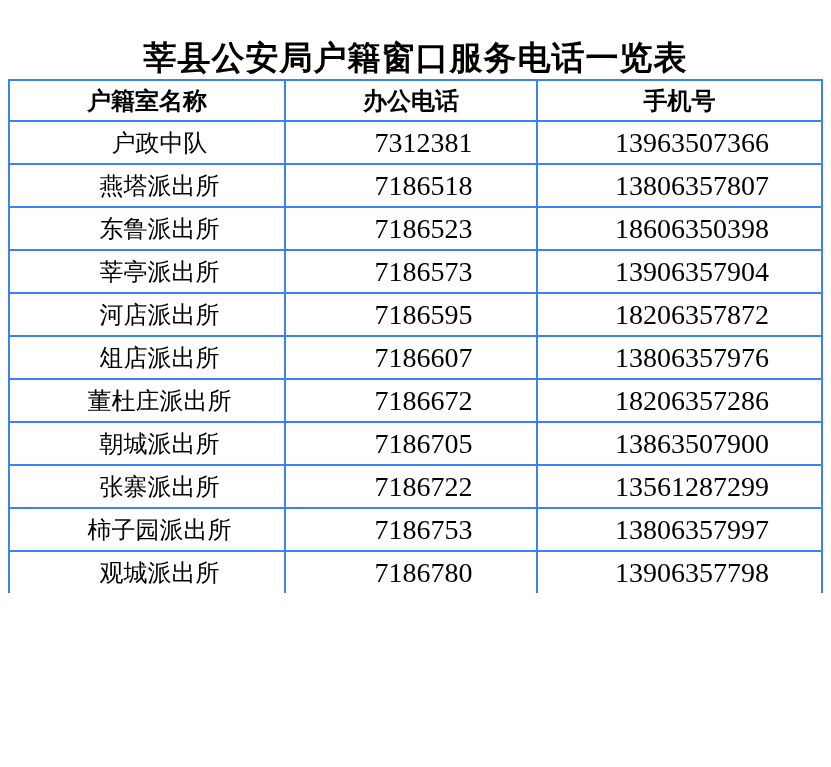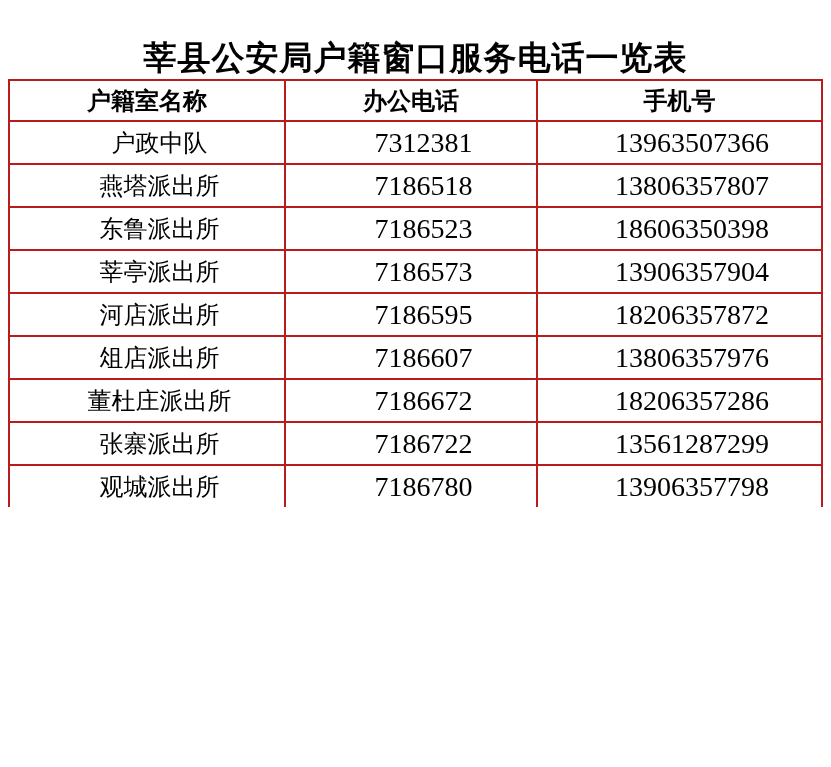--- a/index.html
+++ b/index.html
@@ -35,21 +35,21 @@
     left: 8px;
     width: 813px;
     border-collapse: collapse;
     table-layout: fixed;
     background: #ffffff;
   }
   table.phone-table col.c-name   { width: 276px; }
   table.phone-table col.c-office { width: 252px; }
   table.phone-table col.c-mobile { width: 285px; }
   table.phone-table td {
-    border: 2px solid #b91c1c;
+    border: 2px solid #3b82f6;
     text-align: center;
     vertical-align: middle;
     padding: 0;
     overflow: hidden;
     white-space: nowrap;
   }
   tr.header-row td {
     height: 39px;
     font-weight: bold;
     font-size: 24px;
@@ -126,28 +126,38 @@
       <td class="cell-num">13806357976</td>
     </tr>
 
     <tr class="data-row">
       <td class="cell-name">董杜庄派出所</td>
       <td class="cell-num">7186672</td>
       <td class="cell-num">18206357286</td>
     </tr>
 
 
+    <tr class="data-row">
+      <td class="cell-name">朝城派出所</td>
+      <td class="cell-num">7186705</td>
+      <td class="cell-num">13863507900</td>
+    </tr>
 
 
     <tr class="data-row">
       <td class="cell-name">张寨派出所</td>
       <td class="cell-num">7186722</td>
       <td class="cell-num">13561287299</td>
     </tr>
 
+    <tr class="data-row">
+      <td class="cell-name">柿子园派出所</td>
+      <td class="cell-num">7186753</td>
+      <td class="cell-num">13806357997</td>
+    </tr>
 
     <tr class="data-row">
       <td class="cell-name">观城派出所</td>
       <td class="cell-num">7186780</td>
       <td class="cell-num">13906357798</td>
     </tr>
 
   </tbody>
   </table>
 

